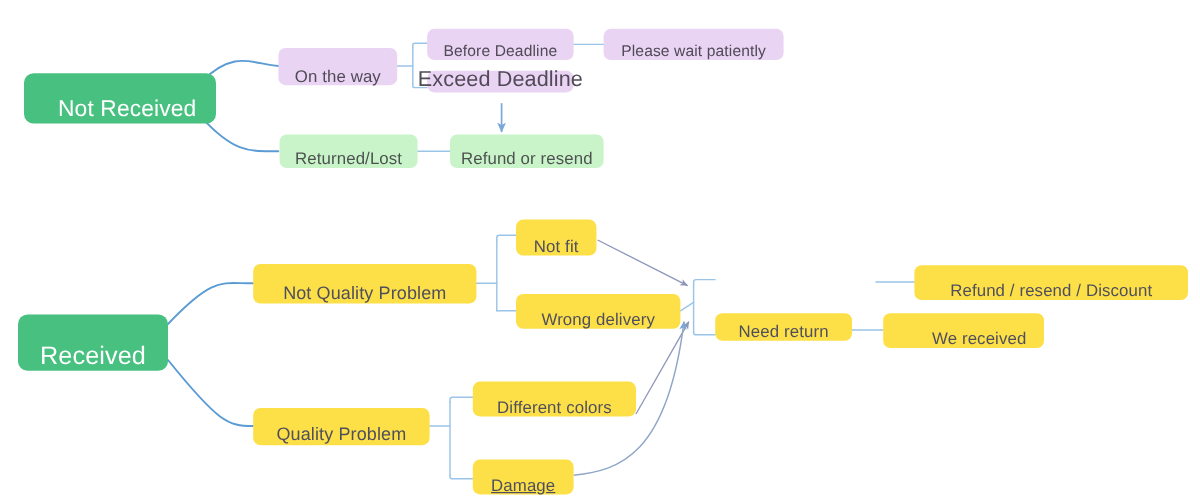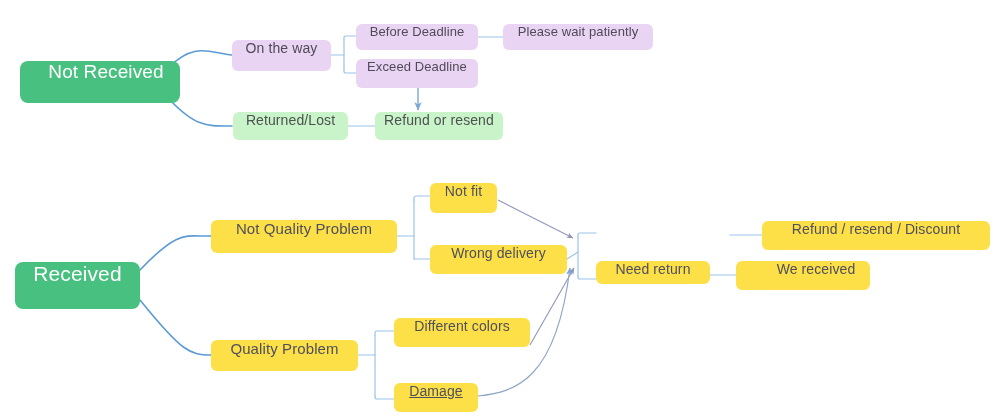--- a/index.html
+++ b/index.html
@@ -20,21 +20,21 @@
     left: 0;
     top: 0;
     width: 1000px;
     height: 418px;
     pointer-events: none;
   }
   .node {
     position: absolute;
     box-sizing: border-box;
     display: flex;
-    align-items: flex-start;
+    align-items: flex-end;
     justify-content: center;
     border-radius: 6px;
     white-space: nowrap;
     letter-spacing: 0.1px;
     z-index: 2;
   }
   .node.root {
     background: #48c080;
     color: #ffffff;
     border-radius: 8px;
@@ -125,21 +125,21 @@
   </div>
 
   <div class="node lilac" style="left:232px; top:40px; width:99px; height:31px; font-size:14px;">
     <span>On the way</span>
   </div>
 
   <div class="node lilac" style="left:356px; top:24px; width:122px; height:26px; font-size:13px;">
     <span>Before Deadline</span>
   </div>
 
-  <div class="node lilac" style="left:356px; top:59px; width:122px; height:29px; font-size:13px;">
+  <div class="node lilac" style="left:356px; top:59px; width:122px; height:18px; font-size:18px;">
     <span>Exceed Deadline</span>
   </div>
 
   <div class="node lilac" style="left:503px; top:24px; width:150px; height:26px; font-size:13px;">
     <span>Please wait patiently</span>
   </div>
 
   <div class="node mint" style="left:233px; top:112px; width:115px; height:28px; font-size:14px;">
     <span>Returned/Lost</span>
   </div>

